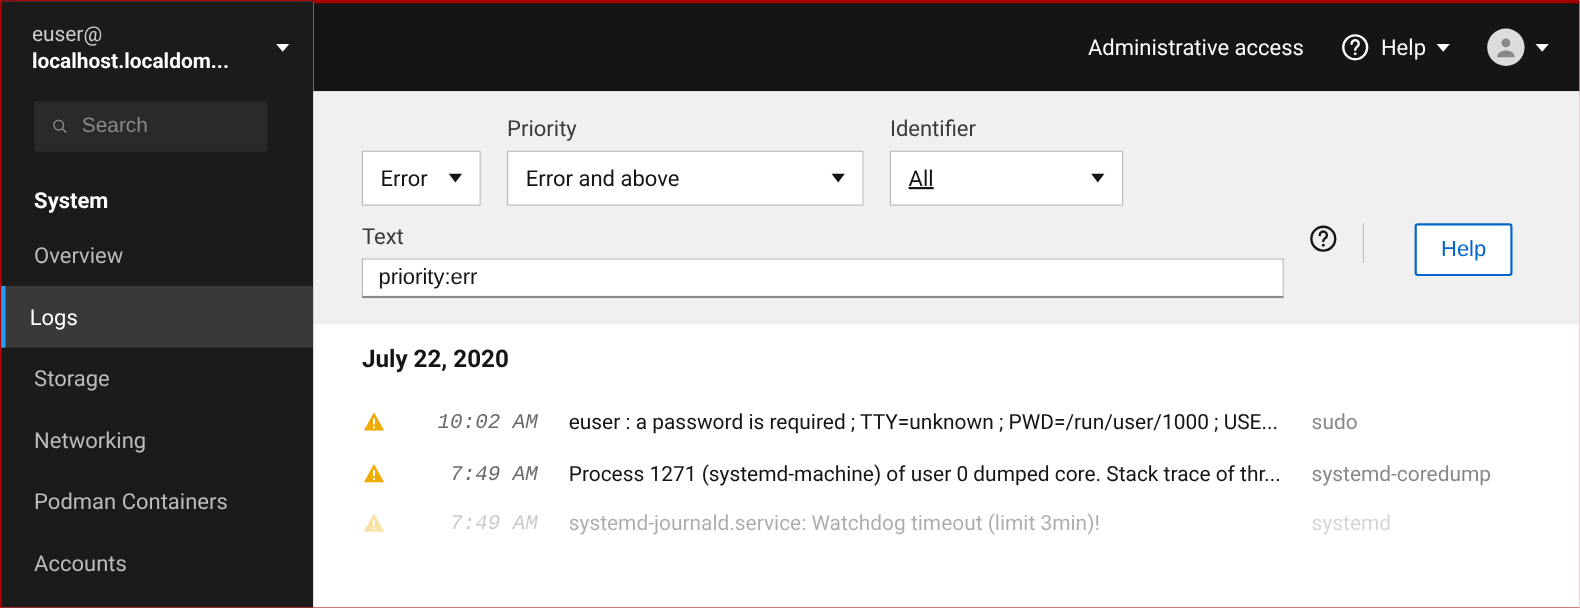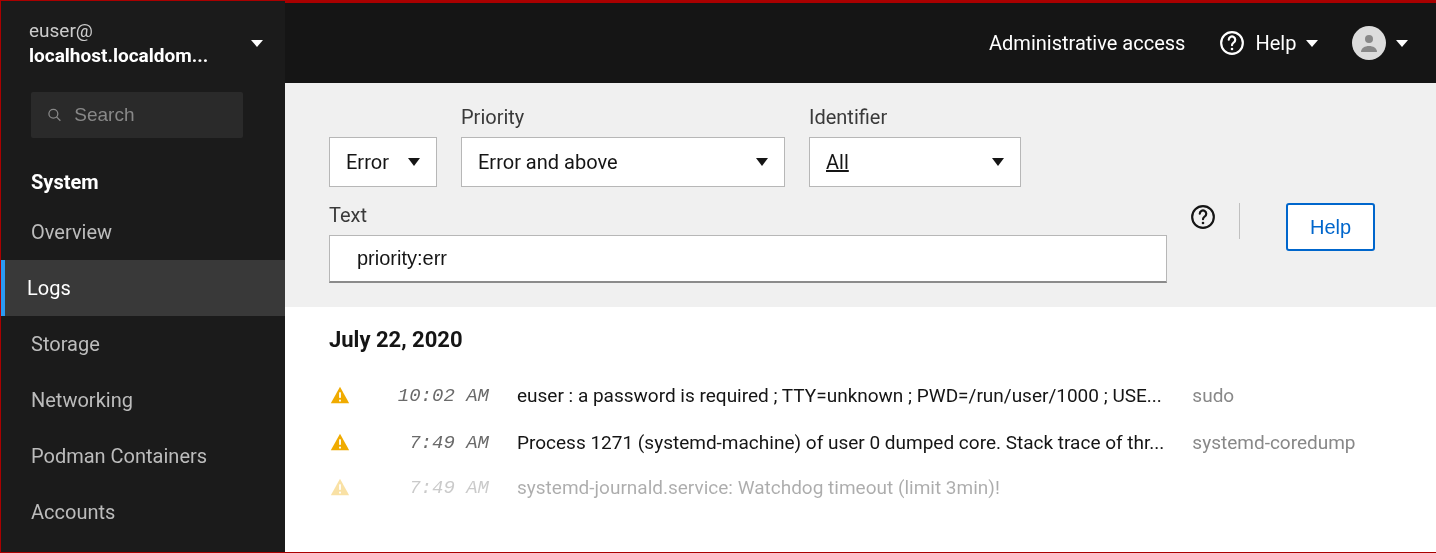--- a/index.html
+++ b/index.html
@@ -180,25 +180,25 @@
       flex: 1;
       display: flex;
       flex-direction: column;
       gap: 8px;
       max-width: 838px;
     }
     .text-input {
       background: #fff;
       border: 1px solid #b7b7b7;
       border-bottom: 2px solid #8b8b8b;
-      padding: 12px 27px;
+      padding: 12px 14px;
       font-size: 20px;
       color: #151515;
       outline: none;
-      height: 48px;
+      height: 36px;
     }
     .help-icon-btn {
       width: 28px; height: 28px;
       display: flex; align-items: center; justify-content: center;
       margin-bottom: 10px;
     }
     .vsep {
       width: 1px; height: 36px;
       background: #c0c0c0;
       margin-bottom: 6px;
@@ -386,17 +386,18 @@
       </div>
 
       <div class="log-row" style="opacity:0.35; margin-top:-2px;">
         <svg class="warn-triangle" viewBox="0 0 24 24">
           <path d="M12 2 L22 20 L2 20 Z" fill="#f0ab00"></path>
           <rect x="11" y="8" width="2" height="6" fill="#fff"></rect>
           <rect x="11" y="16" width="2" height="2" fill="#fff"></rect>
         </svg>
         <span class="log-time">7:49 AM</span>
         <span class="log-msg">systemd-journald.service: Watchdog timeout (limit 3min)!</span>
+        <span class="log-src">systemd</span>
       </div>
     </div>
 
   </main>
 </div>
 
 </body></html>

